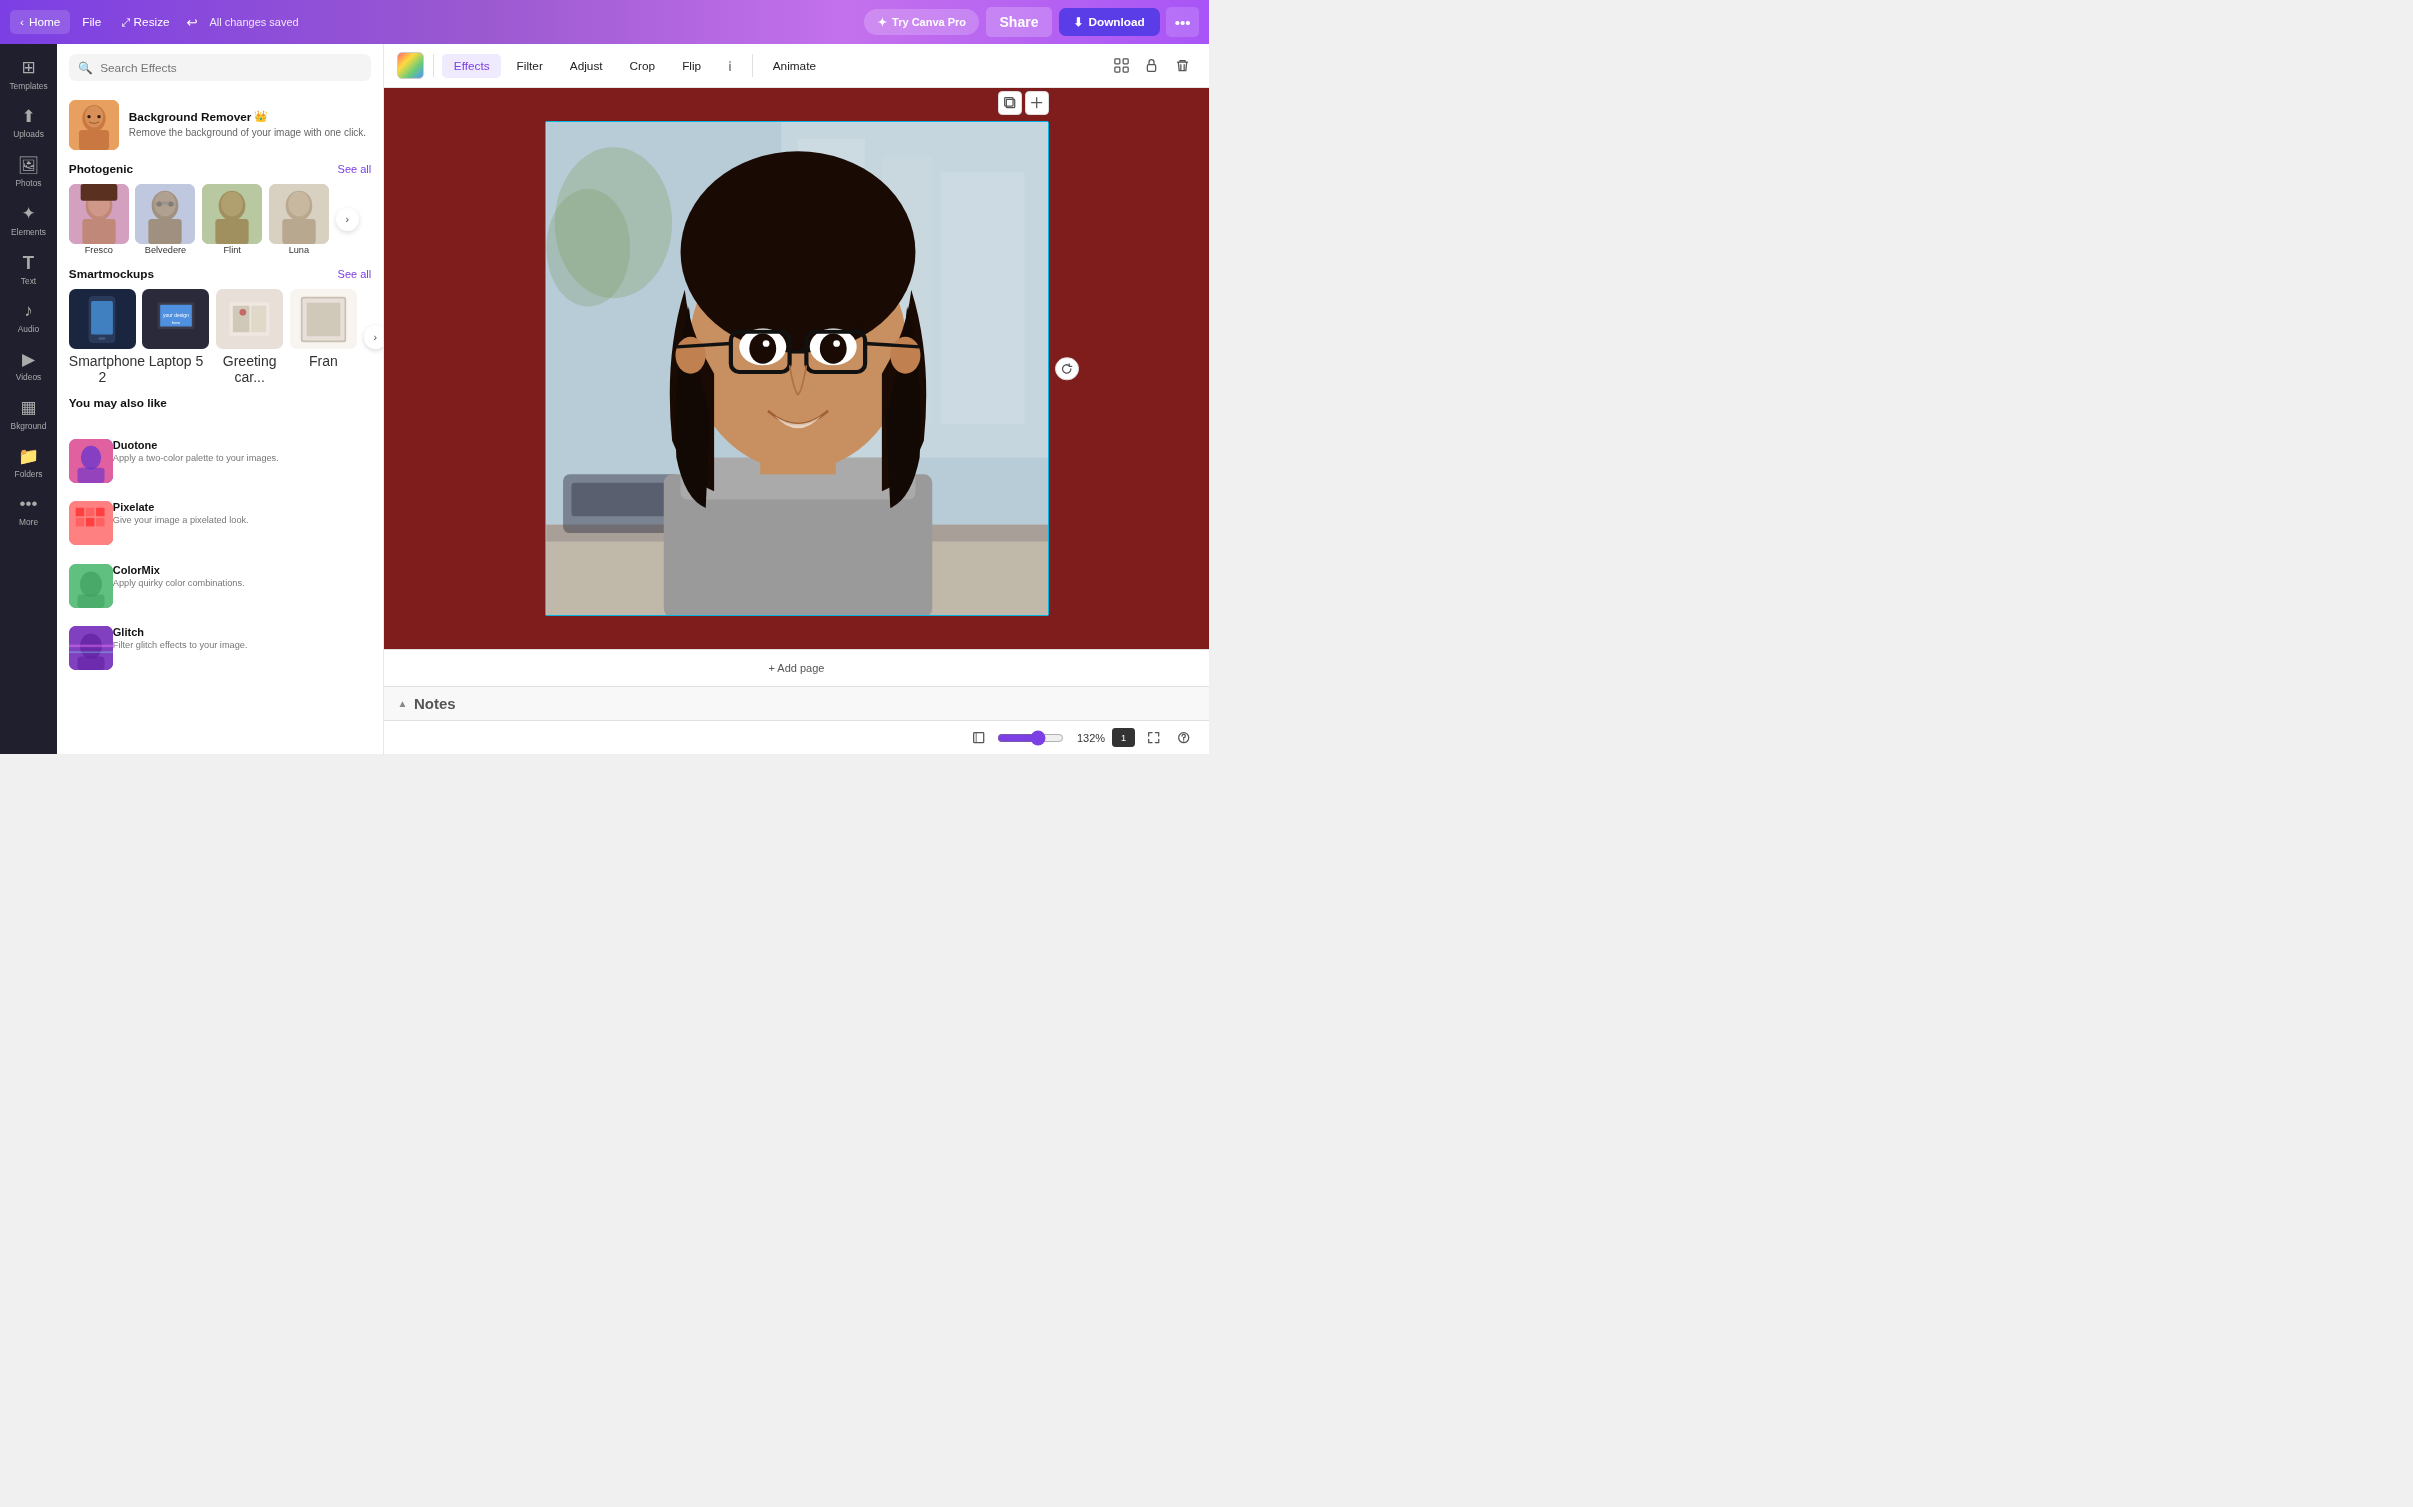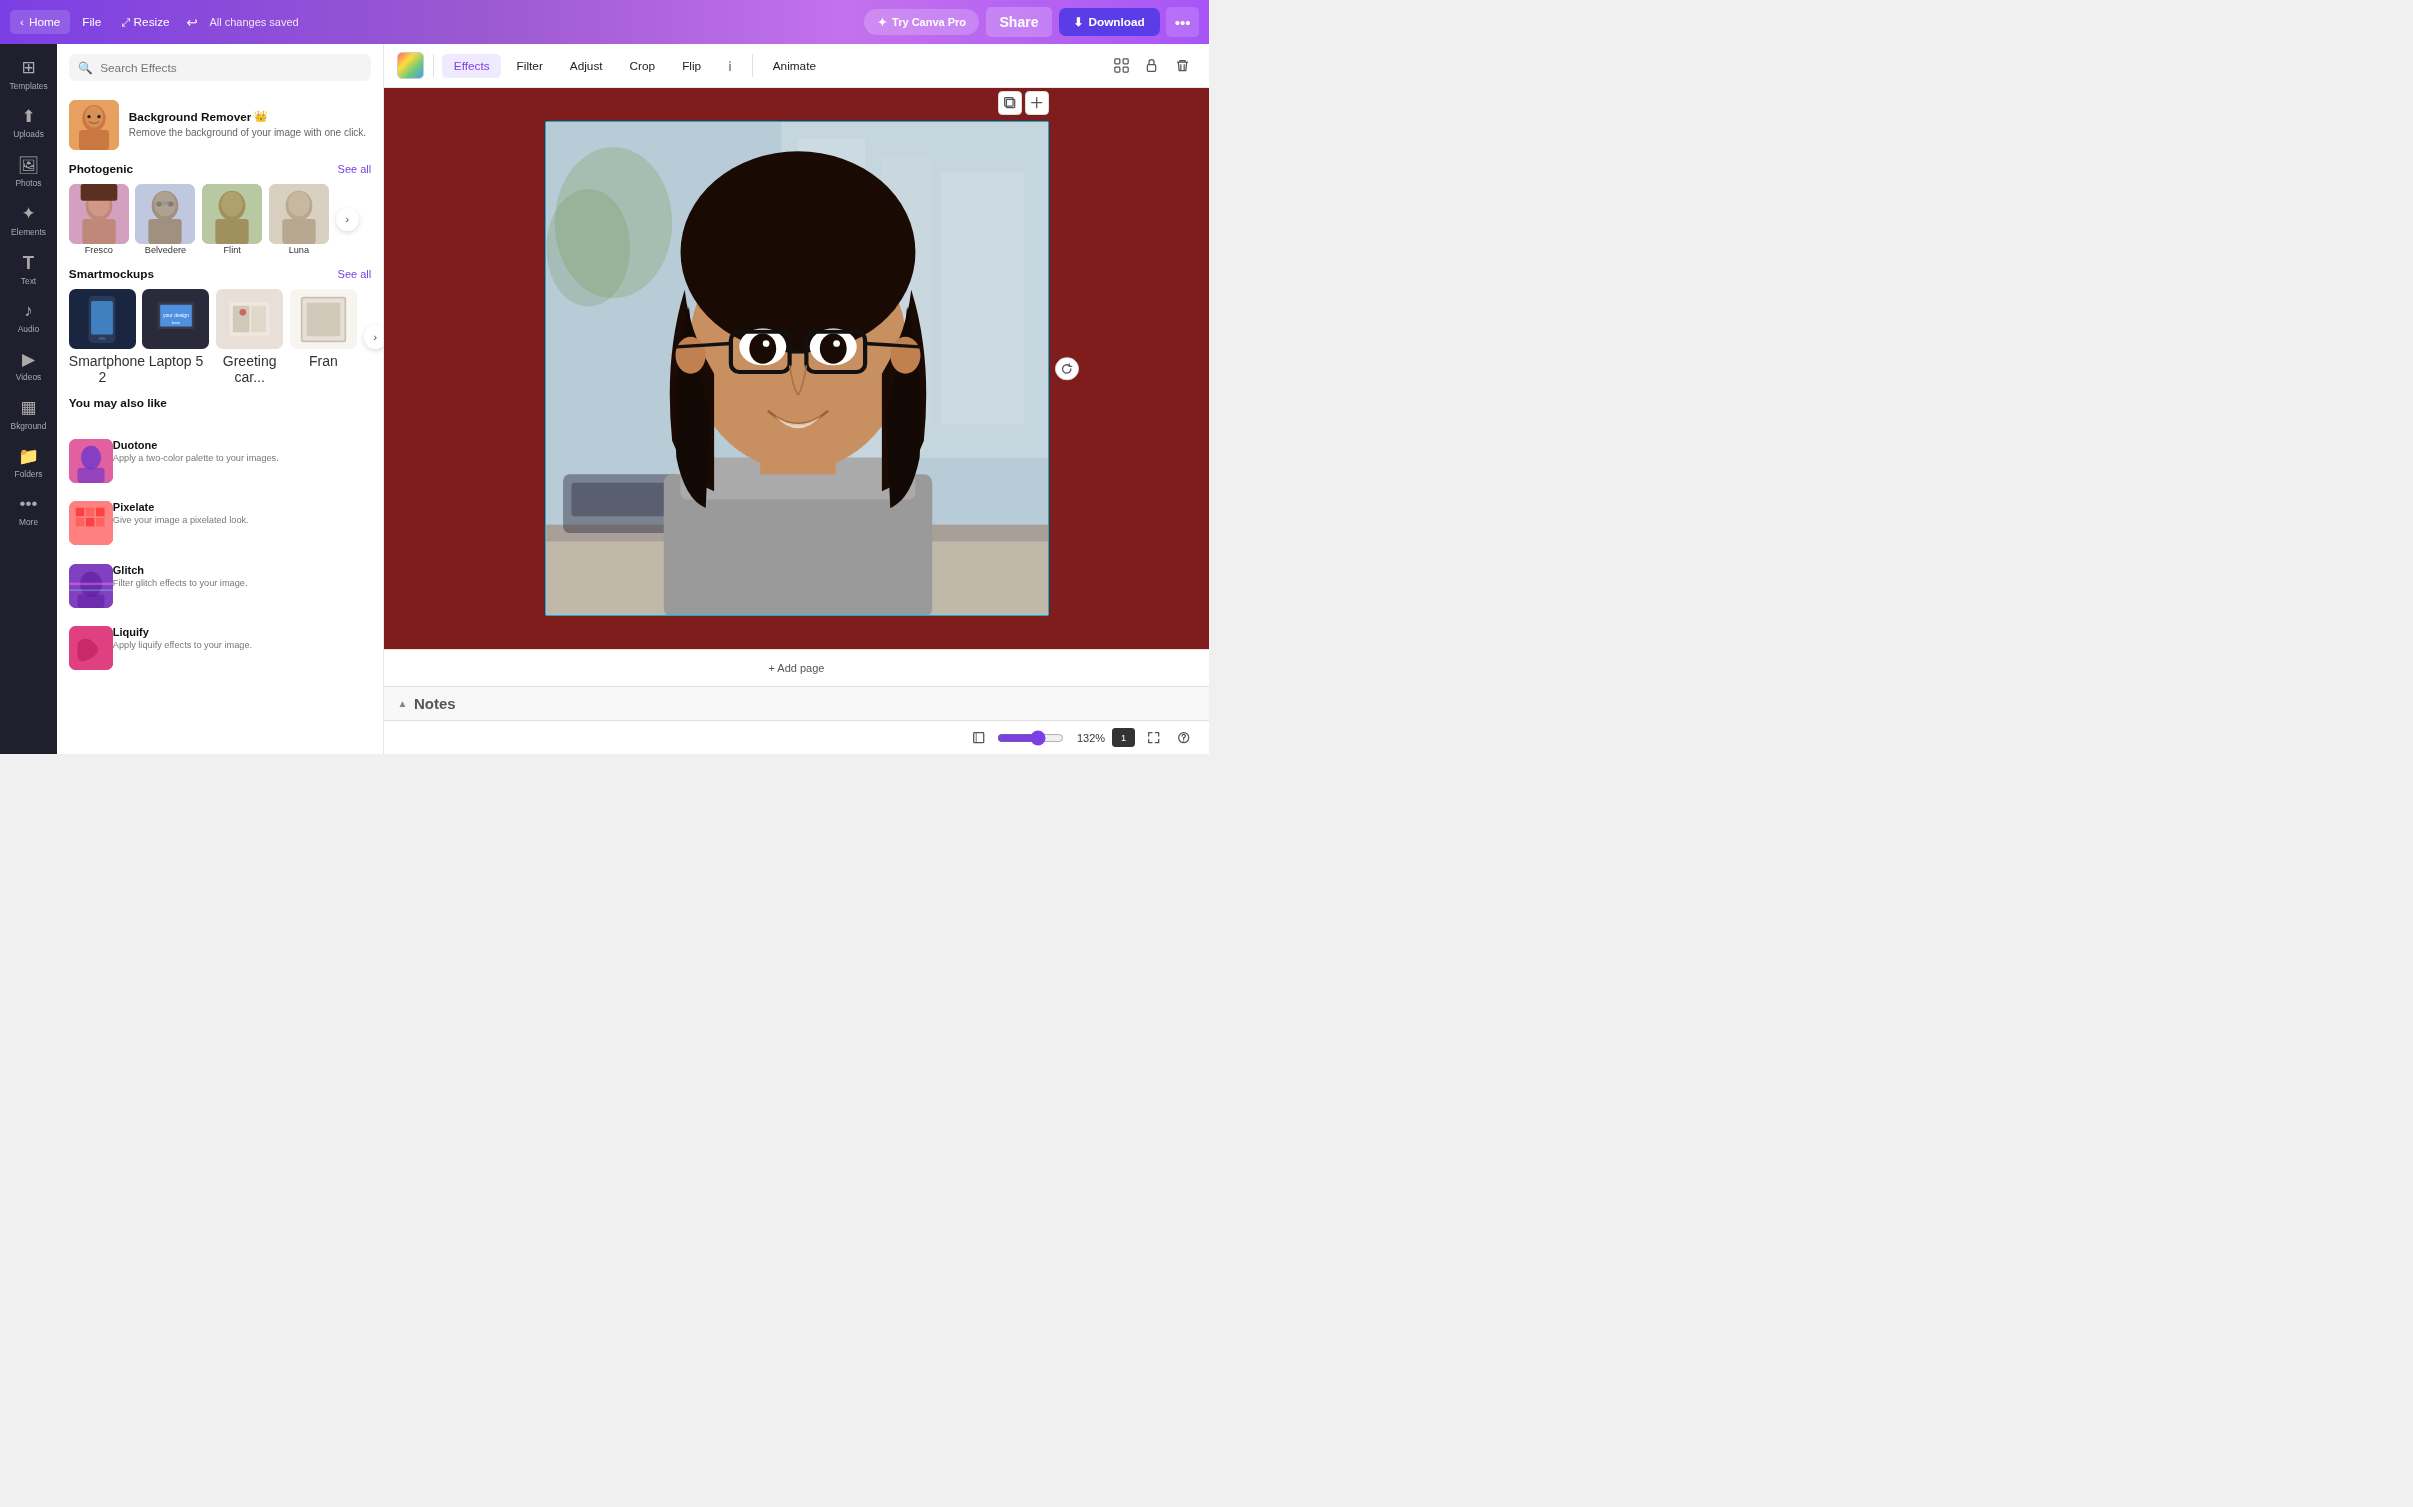--- a/index.html
+++ b/index.html
@@ -497,49 +497,50 @@
             <rect x="32" y="20" width="10" height="10" fill="#ff6060"></rect>
           </svg>
         </div>
         <div class="effect-info">
           <h4>Pixelate</h4>
           <p>Give your image a pixelated look.</p>
         </div>
       </div>
 
 
+      <div class="effect-list-item">
+        <div class="effect-thumb colormix-thumb">
+          <svg width="44" height="44" viewBox="0 0 52 52">
+            <rect width="52" height="52" rx="8" fill="#60c080"></rect>
+            <ellipse cx="26" cy="24" rx="13" ry="15" fill="#40a060" opacity="0.7"></ellipse>
+            <rect x="10" y="36" width="32" height="16" rx="4" fill="#40a060" opacity="0.6"></rect>
+          </svg>
+        </div>
+        <div class="effect-info">
+          <h4>ColorMix</h4>
+          <p>Apply quirky color combinations.</p>
+        </div>
+      </div>
 
       <div class="effect-list-item">
         <div class="effect-thumb glitch-thumb">
           <svg width="44" height="44" viewBox="0 0 52 52">
             <rect width="52" height="52" rx="8" fill="#8040c0"></rect>
             <ellipse cx="26" cy="24" rx="13" ry="15" fill="#6020a0" opacity="0.7"></ellipse>
             <rect x="10" y="36" width="32" height="16" rx="4" fill="#6020a0" opacity="0.6"></rect>
             <rect x="0" y="22" width="52" height="3" fill="#ff80ff" opacity="0.4"></rect>
             <rect x="0" y="30" width="52" height="2" fill="#80ffff" opacity="0.3"></rect>
           </svg>
         </div>
         <div class="effect-info">
           <h4>Glitch</h4>
           <p>Filter glitch effects to your image.</p>
         </div>
       </div>
 
-      <div class="effect-list-item">
-        <div class="effect-thumb liquify-thumb">
-          <svg width="44" height="44" viewBox="0 0 52 52">
-            <rect width="52" height="52" rx="8" fill="#e04080"></rect>
-            <path d="M10 20 Q20 10 30 20 Q40 30 26 38 Q12 46 10 36 Z" fill="#c02060" opacity="0.7"></path>
-          </svg>
-        </div>
-        <div class="effect-info">
-          <h4>Liquify</h4>
-          <p>Apply liquify effects to your image.</p>
-        </div>
-      </div>
     </div>
   </div>
 
   <div class="canvas-area">
 
     <div class="canvas-toolbar">
       <div class="color-swatch"></div>
       <div class="toolbar-divider"></div>
       <button class="toolbar-btn active">Effects</button>
       <button class="toolbar-btn">Filter</button>

